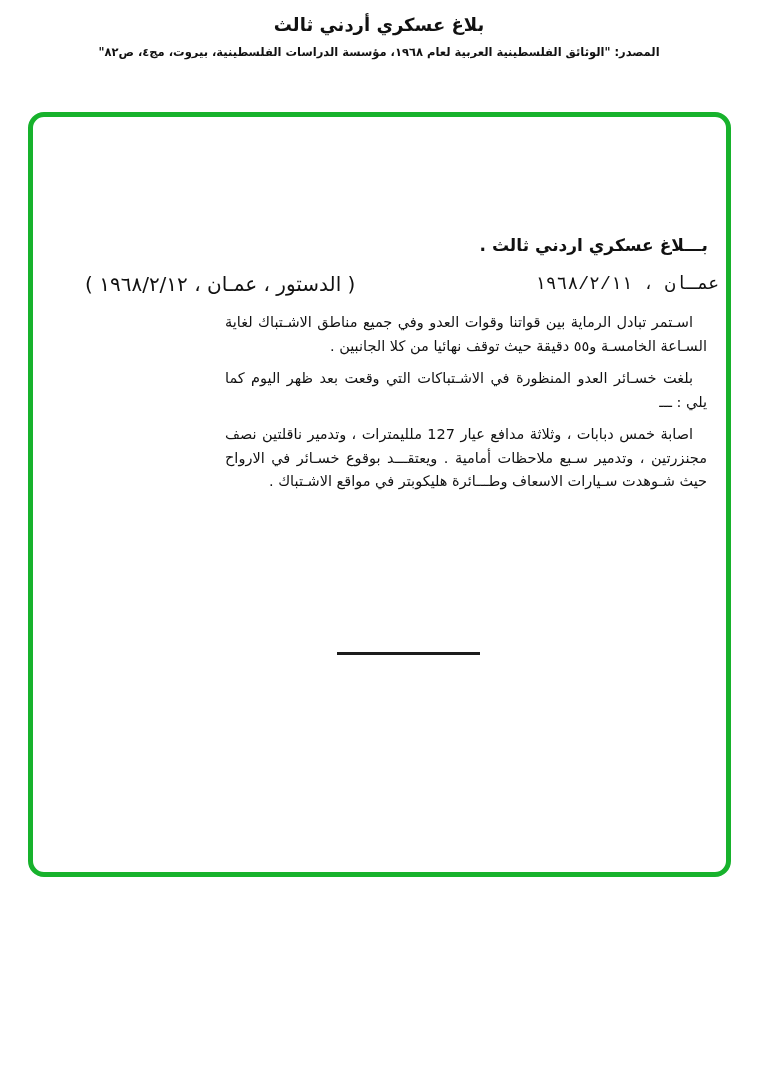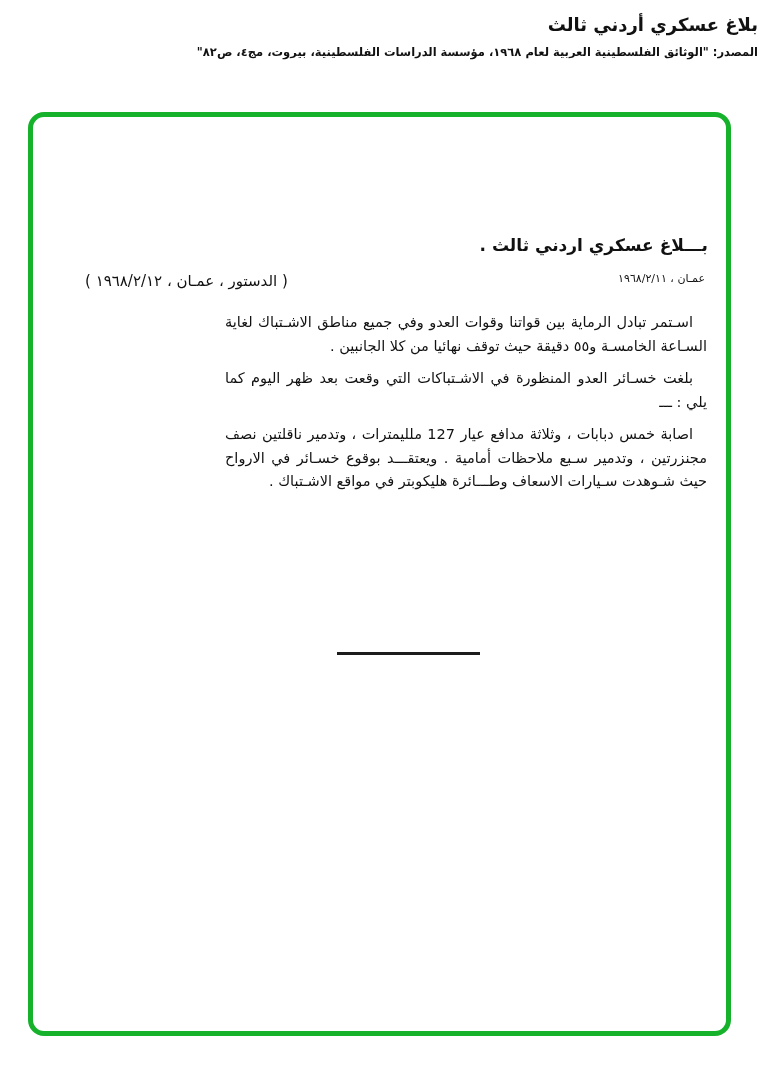--- a/index.html
+++ b/index.html
@@ -15,67 +15,69 @@
     color: #111111;
     direction: rtl;
   }
 
   
   .top-header {
     position: absolute;
     top: 14px;
     left: 0;
     width: 758px;
+    text-align: center;
   }
   .top-title {
     font-size: 18px;
     font-weight: bold;
     letter-spacing: 0.5px;
     margin: 0 0 10px 0;
   }
   .top-source {
     font-size: 11.5px;
     font-weight: bold;
     margin: 0;
   }
 
   
   .doc-frame {
     position: absolute;
     left: 28px;
     top: 112px;
     width: 703px;
-    height: 924px;
+    height: 765px;
     box-sizing: border-box;
     border: 5px solid #17b22c;
     border-radius: 16px;
     background: #ffffff;
   }
 
   
   .doc-title {
     position: absolute;
     top: 118px;
     right: 18px;
     font-size: 17px;
     font-weight: bold;
     white-space: nowrap;
   }
   .dateline-amman {
     position: absolute;
     top: 155px;
-    right: 21px;
-    font-size: 11px;
+    right: 7px;
+    font-size: 18px;
     white-space: nowrap;
+    font-family: Liberation Mono, monospace;
   }
   .dateline-newspaper {
     position: absolute;
     top: 155px;
     left: 52px;
-    font-size: 15px;
+    font-size: 20px;
     white-space: nowrap;
   }
   .doc-body {
     position: absolute;
     top: 188px;
     right: 19px;
     width: 482px;
     font-size: 14.5px;
     line-height: 23.5px;
   }

